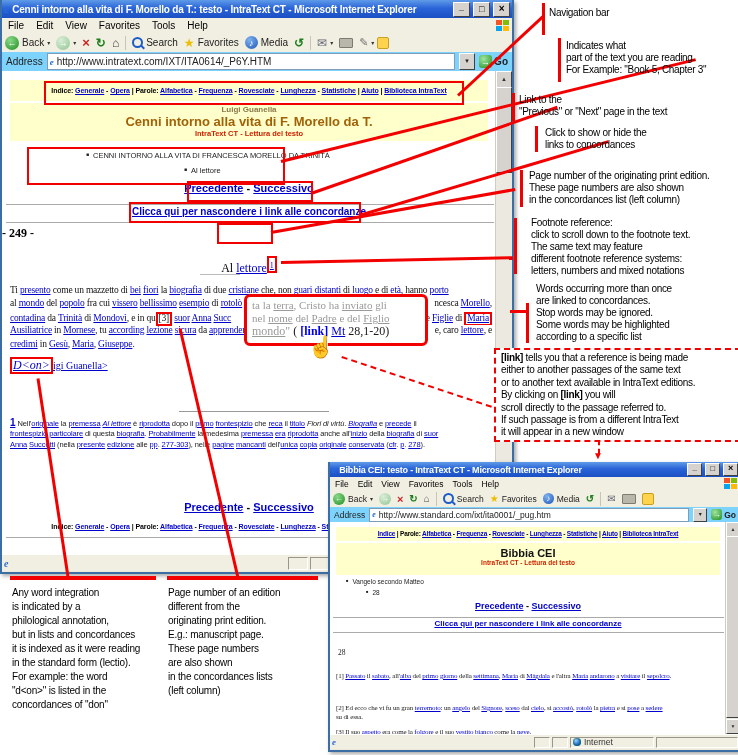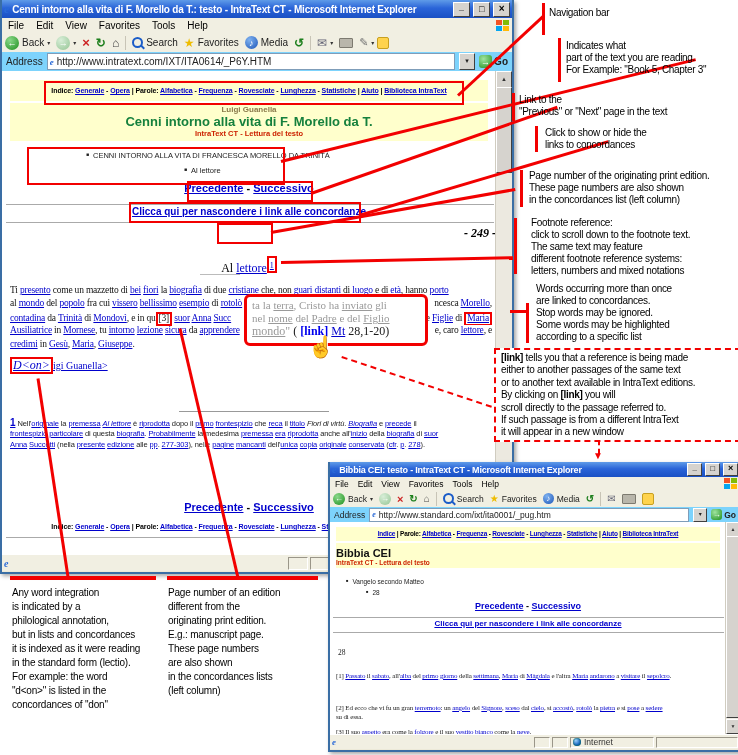--- a/index.html
+++ b/index.html
@@ -184,58 +184,58 @@
     </div>
 
     <div class="content" style="top:71px;height:483px;">
 
       <div class="ystrip" style="left:8px;right:24px;top:9px;height:21px;">
         <div class="navline" style="font-size:7px;letter-spacing:-0.1px;line-height:21px;"><span class="b">Indice</span><span class="b">: </span><span class="blnk">Generale</span><span> - </span><span class="blnk">Opera</span><span> | </span><span class="b">Parole</span><span class="b">: </span><span class="blnk">Alfabetica</span><span> - </span><span class="blnk">Frequenza</span><span> - </span><span class="blnk">Rovesciate</span><span> - </span><span class="blnk">Lunghezza</span><span> - </span><span class="blnk">Statistiche</span><span> | </span><span class="blnk">Aiuto</span><span> | </span><span class="blnk">Biblioteca IntraText</span></div>
       </div>
 
       <div class="ystrip" style="left:8px;right:24px;top:32px;height:38px;text-align:center;">
         <div style="font-size:8px;font-weight:bold;color:#8a7a4a;padding-top:2px;">Luigi Guanella</div>
-        <div style="font-size:13px;font-weight:bold;color:#15803d;">Cenni intorno alla vita di F. Morello da T.</div>
+        <div style="font-size:13px;font-weight:bold;color:#a16207;">Cenni intorno alla vita di F. Morello da T.</div>
         <div style="font-size:7.5px;font-weight:bold;color:#cc2200;">IntraText CT - Lettura del testo</div>
       </div>
 
       <div style="position:absolute;left:84px;top:80px;font-size:7.5px;color:#222;white-space:nowrap;">
         <span class="bullet">■</span><span>CENNI INTORNO ALLA VITA DI FRANCESCA MORELLO DA TRINITÁ</span>
       </div>
       <div style="position:absolute;left:182px;top:95px;font-size:7.5px;color:#222;white-space:nowrap;">
         <span class="bullet">■</span><span>Al lettore</span>
       </div>
 
       <div style="position:absolute;left:0;right:16px;top:111px;text-align:center;font-size:11px;">
         <span class="blnk">Precedente</span><span style="font-weight:bold;"> - </span><span class="blnk">Successivo</span>
       </div>
       <div class="hrline" style="left:4px;right:18px;top:133px;"></div>
       <div style="position:absolute;left:0;right:16px;top:135px;text-align:center;font-size:10px;">
         <span class="blnk">Clicca qui per nascondere i link alle concordanze</span>
       </div>
       <div class="hrline" style="left:4px;right:18px;top:151px;"></div>
 
-      <div class="serif" style="position:absolute;left:0;right:16px;top:155px;text-align:right;font-size:12px;font-weight:bold;font-style:italic;">- 249 -</div>
+      <div class="serif" style="position:absolute;left:0;right:16px;top:155px;text-align:left;font-size:12px;font-weight:bold;">- 249 -</div>
 
       <div class="serif" style="position:absolute;left:0;right:16px;top:185px;text-align:center;font-size:12px;">
         <span>Al </span><span class="lnk">lettore</span><span class="rbx" style="vertical-align:4px;"><span class="lnk" style="font-size:8px;">1</span></span>
       </div>
       <div class="hrline" style="left:198px;width:40px;top:203px;background:#bbb;"></div>
 
       <div class="pline" style="top:214px;"><span>Ti </span><span class="lnk">presento</span><span> come un mazzetto di </span><span class="lnk">bei</span><span> </span><span class="lnk">fiori</span><span> la </span><span class="lnk">biografia</span><span> di due </span><span class="lnk">cristiane</span><span> che, non </span><span class="lnk">guari</span><span> </span><span class="lnk">distanti</span><span> di </span><span class="lnk">luogo</span><span> e di </span><span class="lnk">età</span><span>, hanno </span><span class="lnk">porto</span></div>
       <div class="pline" style="top:227px;">
         <span><span>al </span><span class="lnk">mondo</span><span> del </span><span class="lnk">popolo</span><span> fra cui </span><span class="lnk">vissero</span><span> </span><span class="lnk">bellissimo</span><span> </span><span class="lnk">esempio</span><span> di </span><span class="lnk">rotolò</span></span>
         <span class="ptail"><span>ncesca </span><span class="lnk">Morello</span><span>,</span></span>
       </div>
       <div class="pline" style="top:241px;">
         <span><span class="lnk">contadina</span><span> da </span><span class="lnk">Trinità</span><span> di </span><span class="lnk">Mondovì</span><span>, e in qu</span></span><span class="rbx"><span>[3]</span></span><span><span> </span><span class="lnk">suor</span><span> </span><span class="lnk">Anna</span><span> </span><span class="lnk">Succ</span></span>
         <span class="ptail"><span><span>à delle </span><span class="lnk">Figlie</span><span> di </span></span><span class="rbx"><span class="lnk">Maria</span></span></span>
       </div>
       <div class="pline" style="top:254px;">
-        <span><span class="lnk">Ausiliatrice</span><span> in </span><span class="lnk">Mornese</span><span>, tu </span><span class="lnk">intorno</span><span> </span><span class="lnk">lezione</span><span> </span><span class="lnk">sicura</span><span> da </span><span class="lnk">apprendere</span></span>
+        <span><span class="lnk">Ausiliatrice</span><span> in </span><span class="lnk">Mornese</span><span>, tu </span><span class="lnk">according</span><span> </span><span class="lnk">lezione</span><span> </span><span class="lnk">sicura</span><span> da </span><span class="lnk">apprendere</span></span>
         <span class="ptail"><span>e, caro </span><span class="lnk">lettore</span><span>, e</span></span>
       </div>
       <div class="pline" style="top:268px;"><span class="lnk">credimi</span><span> in </span><span class="lnk">Gesù</span><span>, </span><span class="lnk">Maria</span><span>, </span><span class="lnk">Giuseppe</span><span>.</span></div>
 
       <div class="popup">
         <div><span>ta la </span><span class="glnk">terra</span><span>, Cristo ha </span><span class="glnk">inviato</span><span> gli</span></div>
         <div><span>nel </span><span class="glnk">nome</span><span> del </span><span class="glnk">Padre</span><span> e del </span><span class="glnk">Figlio</span></div>
         <div style="font-size:12px;"><span class="glnk">mondo</span><span>" </span><span class="blk">( </span><span class="lref">[link]</span><span class="blk"> </span><span class="lnkb">Mt</span><span class="blk"> 28,1-20)</span></div>
       </div>
       <div class="hand">☝</div>
@@ -443,21 +443,21 @@
       <span class="go-btn">
         <span class="go-circ" style="width:11px;height:11px;font-size:8px;">→</span>
         <span>Go</span>
       </span>
     </div>
 
     <div class="content" style="top:60px;height:212px;">
       <div class="ystrip" style="left:6px;right:20px;top:5px;height:14px;">
         <div class="navline" style="font-size:6.5px;letter-spacing:-0.2px;line-height:14px;"><span class="blnk">Indice</span><span> | </span><span class="b">Parole</span><span class="b">: </span><span class="blnk">Alfabetica</span><span> - </span><span class="blnk">Frequenza</span><span> - </span><span class="blnk">Rovesciate</span><span> - </span><span class="blnk">Lunghezza</span><span> - </span><span class="blnk">Statistiche</span><span> | </span><span class="blnk">Aiuto</span><span> | </span><span class="blnk">Biblioteca IntraText</span></div>
       </div>
-      <div class="ystrip" style="left:6px;right:20px;top:21px;height:25px;">
+      <div class="ystrip" style="left:6px;right:20px;top:21px;height:32px;text-align:center;">
         <div style="font-size:11px;font-weight:bold;color:#111;padding-top:4px;">Bibbia CEI</div>
         <div style="font-size:6.5px;font-weight:bold;color:#cc2200;">IntraText CT - Lettura del testo</div>
       </div>
       <div style="position:absolute;left:16px;top:56px;font-size:6.5px;color:#222;white-space:nowrap;">
         <span class="bullet" style="font-size:4px;">■</span><span>Vangelo secondo Matteo</span>
       </div>
       <div style="position:absolute;left:36px;top:67px;font-size:6.5px;color:#222;white-space:nowrap;">
         <span class="bullet" style="font-size:4px;">■</span><span>28</span>
       </div>
       <div style="position:absolute;left:0;right:14px;top:79px;text-align:center;font-size:9px;">

